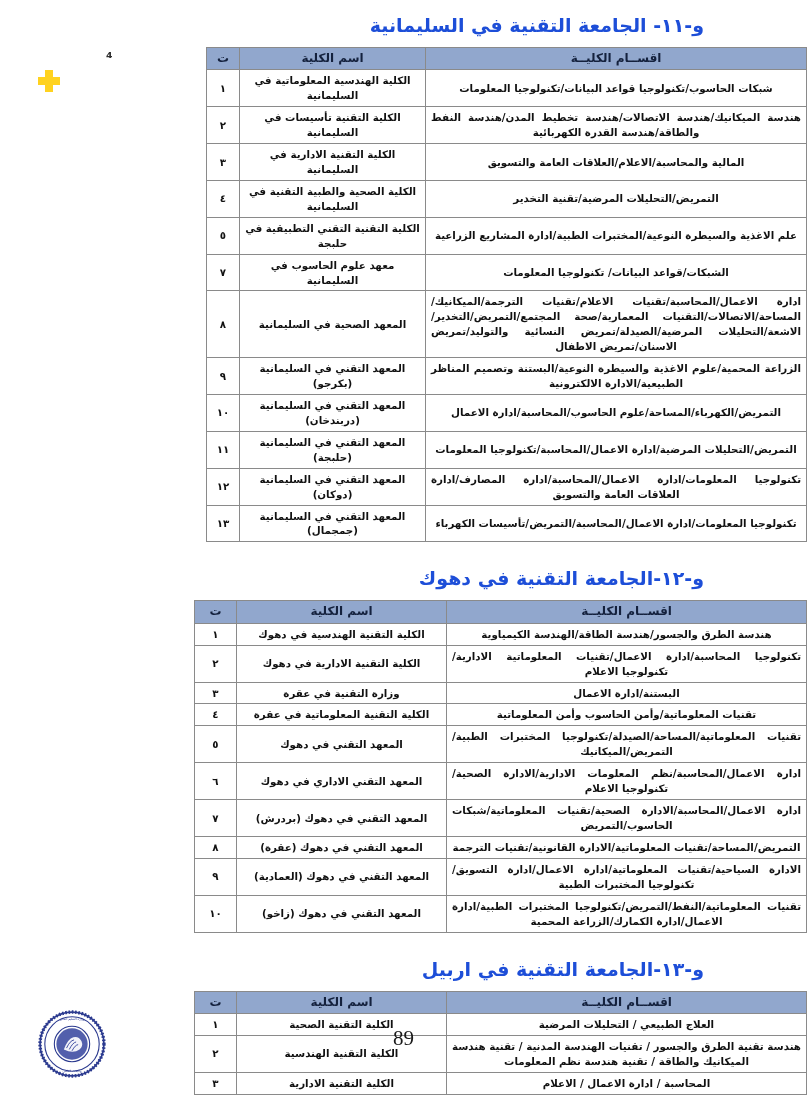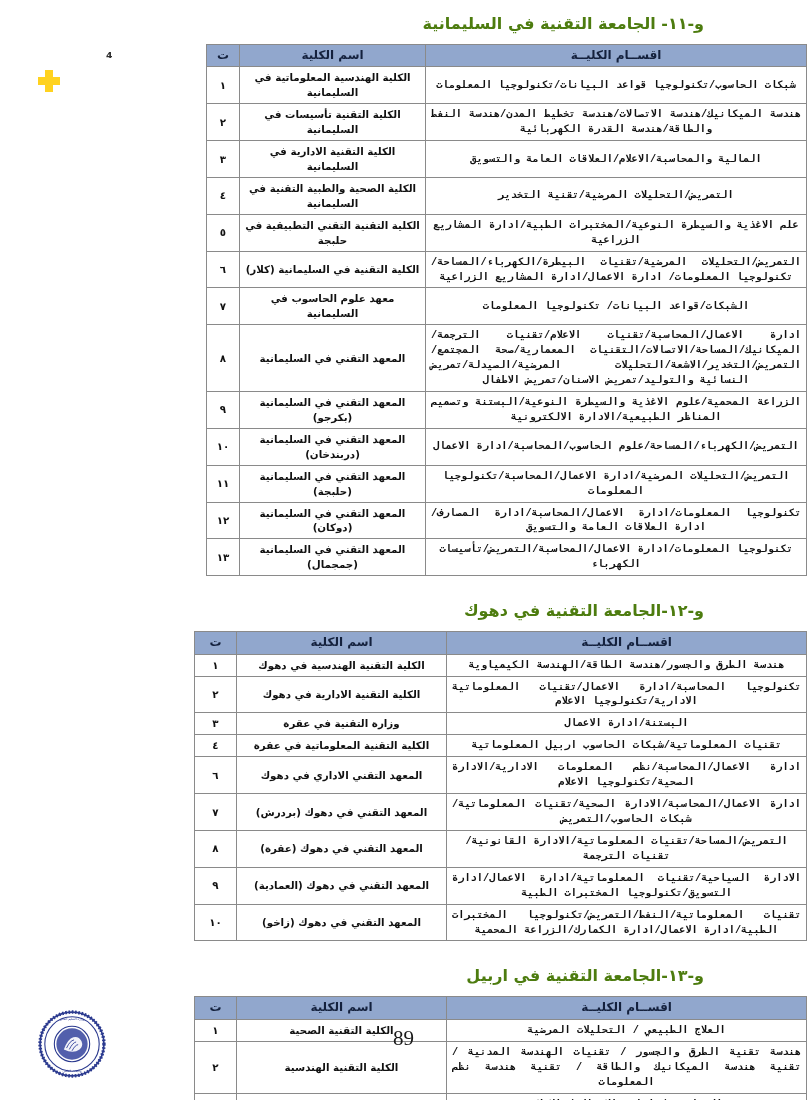--- a/index.html
+++ b/index.html
@@ -43,22 +43,22 @@
     left: 7px; top: 0; width: 8px; height: 22px;
   }
   .marker-plus::after {
     left: 0; top: 7px; width: 22px; height: 8px;
   }
 
   
   .section-heading {
     text-align: left;
     font-weight: bold;
-    font-size: 16px;
-    color: #4d7c0f;
+    font-size: 19px;
+    color: #1d4ed8;
     direction: rtl;
     padding: 0 103px 0 0;
     margin: 0;
     letter-spacing: 0;
   }
   .heading-wrap {
     width: 807px;
     display: flex;
     justify-content: flex-start;
     padding-left: 77px;
@@ -99,21 +99,20 @@
   }
   td.col-name {
     text-align: center;
     font-weight: bold;
     font-size: 10.6px;
   }
   td.col-depts {
     text-align: center;
     font-weight: bold;
     font-size: 10.2px;
-    font-family: Liberation Mono, monospace;
   }
   td.col-depts.justify {
     text-align: justify;
     text-align-last: center;
   }
 
   
   #table-sulaymaniyah { width: 600px; margin: 0 0 0 0; }
   #table-sulaymaniyah col.c-num   { width: 33px; }
   #table-sulaymaniyah col.c-name  { width: 186px; }
@@ -247,32 +246,27 @@
             <td class="col-depts">التمريض/التحليلات المرضية/تقنية التخدير</td>
             <td class="col-name">الكلية الصحية والطبية التقنية في السليمانية</td>
             <td class="col-num">٤</td>
           </tr>
           <tr>
             <td class="col-depts">علم الاغذية والسيطرة النوعية/المختبرات الطبية/ادارة المشاريع الزراعية</td>
             <td class="col-name">الكلية التقنية التقني التطبيقية في حلبجة</td>
             <td class="col-num">٥</td>
           </tr>
           <tr>
-            <td class="col-depts justify">التمريض/التحليلات المرضية/تقنيات البيطرة/الكهرباء/المساحة/ تكنولوجيا المعلومات/ ادارة الاعمال/ادارة المشاريع الزراعية</td>
-            <td class="col-name">الكلية التقنية في السليمانية (كلار)</td>
-            <td class="col-num">٦</td>
-          </tr>
-          <tr>
             <td class="col-depts">الشبكات/قواعد البيانات/ تكنولوجيا المعلومات</td>
             <td class="col-name">معهد علوم الحاسوب في السليمانية</td>
             <td class="col-num">٧</td>
           </tr>
           <tr>
             <td class="col-depts justify">ادارة الاعمال/المحاسبة/تقنيات الاعلام/تقنيات الترجمة/الميكانيك/المساحة/الاتصالات/التقنيات المعمارية/صحة المجتمع/التمريض/التخدير/الاشعة/التحليلات المرضية/الصيدلة/تمريض النسائية والتوليد/تمريض الاسنان/تمريض الاطفال</td>
-            <td class="col-name">المعهد التقني في السليمانية</td>
+            <td class="col-name">المعهد الصحية في السليمانية</td>
             <td class="col-num">٨</td>
           </tr>
           <tr>
             <td class="col-depts justify">الزراعة المحمية/علوم الاغذية والسيطرة النوعية/البستنة وتصميم المناظر الطبيعية/الادارة الالكترونية</td>
             <td class="col-name">المعهد التقني في السليمانية (بكرجو)</td>
             <td class="col-num">٩</td>
           </tr>
           <tr>
             <td class="col-depts">التمريض/الكهرباء/المساحة/علوم الحاسوب/المحاسبة/ادارة الاعمال</td>
             <td class="col-name">المعهد التقني في السليمانية (دربندخان)</td>
@@ -329,23 +323,28 @@
             <td class="col-depts justify">تكنولوجيا المحاسبة/ادارة الاعمال/تقنيات المعلوماتية الادارية/تكنولوجيا الاعلام</td>
             <td class="col-name">الكلية التقنية الادارية في دهوك</td>
             <td class="col-num">٢</td>
           </tr>
           <tr>
             <td class="col-depts">البستنة/ادارة الاعمال</td>
             <td class="col-name">وزارة التقنية في عقرة</td>
             <td class="col-num">٣</td>
           </tr>
           <tr>
-            <td class="col-depts">تقنيات المعلوماتية/شبكات الحاسوب اربيل المعلوماتية</td>
+            <td class="col-depts">تقنيات المعلوماتية/وأمن الحاسوب وأمن المعلوماتية</td>
             <td class="col-name">الكلية التقنية المعلوماتية في عقرة</td>
             <td class="col-num">٤</td>
+          </tr>
+          <tr>
+            <td class="col-depts justify">تقنيات المعلوماتية/المساحة/الصيدلة/تكنولوجيا المختبرات الطبية/التمريض/الميكانيك</td>
+            <td class="col-name">المعهد التقني في دهوك</td>
+            <td class="col-num">٥</td>
           </tr>
           <tr>
             <td class="col-depts justify">ادارة الاعمال/المحاسبة/نظم المعلومات الادارية/الادارة الصحية/تكنولوجيا الاعلام</td>
             <td class="col-name">المعهد التقني الاداري في دهوك</td>
             <td class="col-num">٦</td>
           </tr>
           <tr>
             <td class="col-depts justify">ادارة الاعمال/المحاسبة/الادارة الصحية/تقنيات المعلوماتية/شبكات الحاسوب/التمريض</td>
             <td class="col-name">المعهد التقني في دهوك (بردرش)</td>
             <td class="col-num">٧</td>

